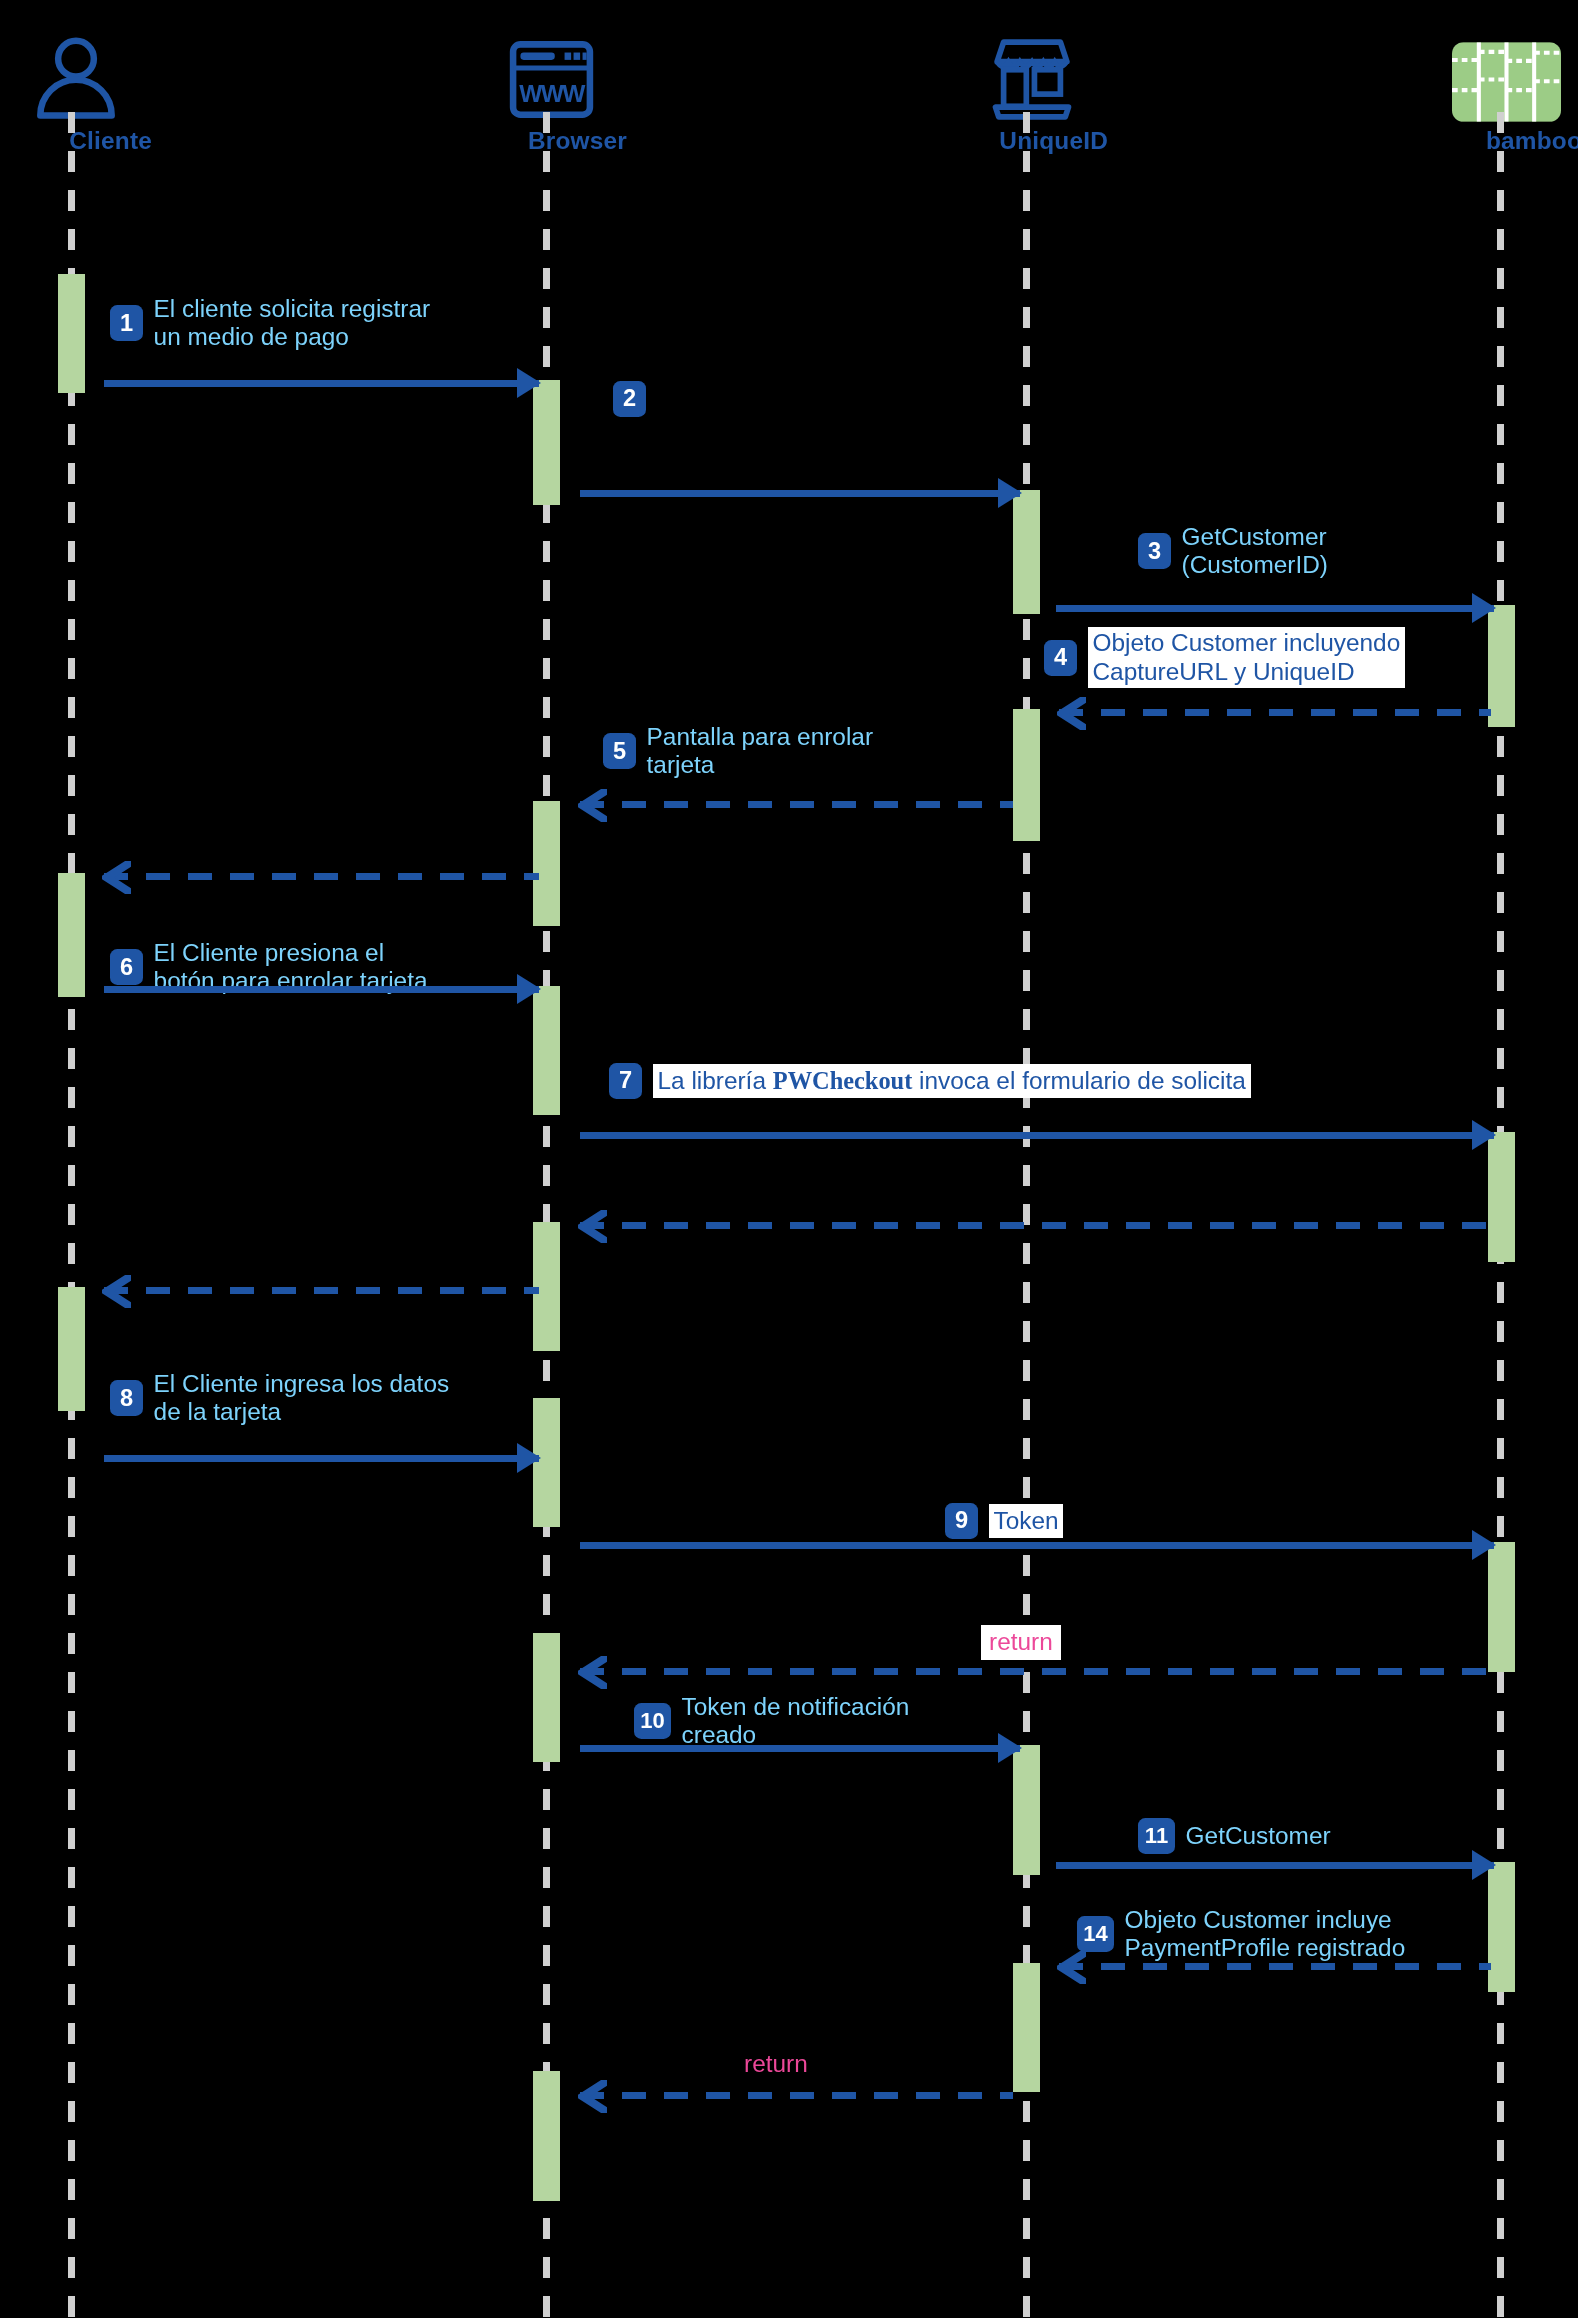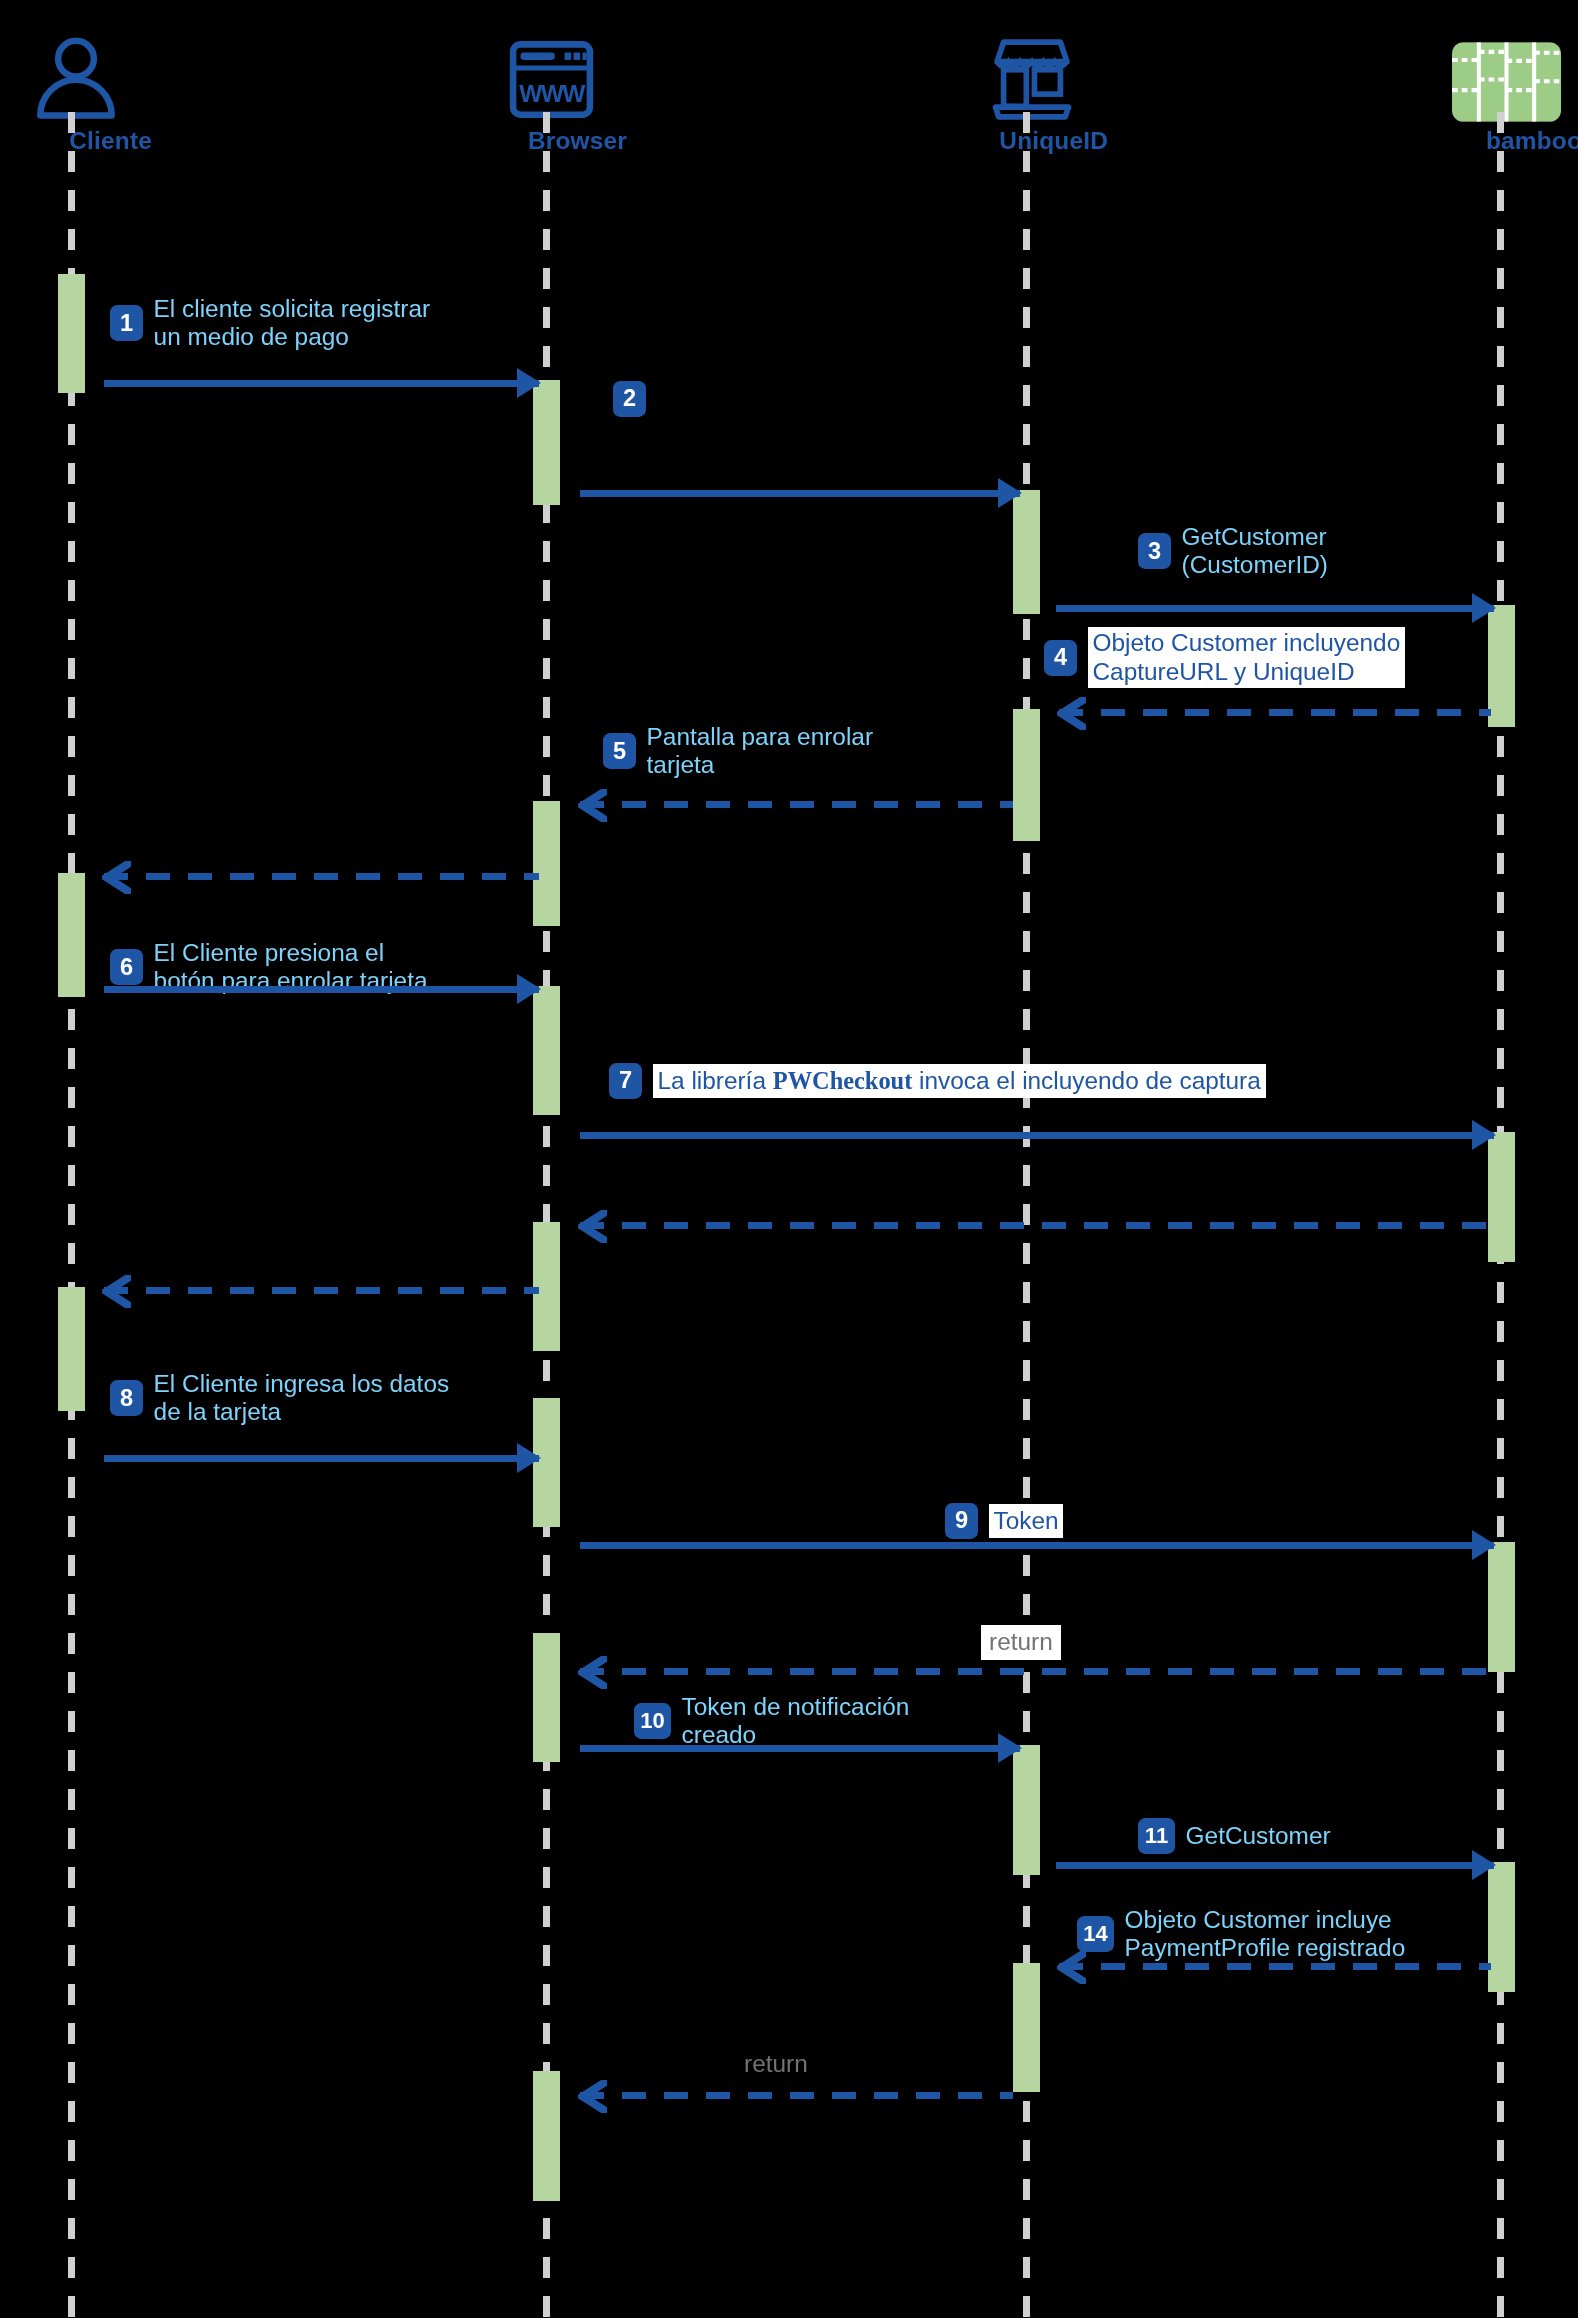--- a/index.html
+++ b/index.html
@@ -38,21 +38,21 @@
   .head.chev svg{display:block;}
 
   
   .lbl{position:absolute;display:flex;align-items:center;gap:10.6px;}
   .badge{flex:0 0 auto;width:33px;height:36px;border-radius:7.3px;background:#1f55a5;
          color:#fff;font-size:23.6px;font-weight:bold;display:flex;
          align-items:center;justify-content:center;line-height:1;}
   .badge.two{width:37px;font-size:22px;}
   .txt{color:#7dd3fc;font-size:24.4px;line-height:1.16;white-space:pre-line;}
   .txt.boxed{background:#ffffff;padding:2.4px 4.9px;color:#1f55a5;}
-  .plain{position:absolute;background:#fff;color:#737373;font-size:24.4px;
+  .plain{position:absolute;background:#fff;color:#ec4899;font-size:24.4px;
          padding:3.3px 8.1px;}
   .plain.nobg{background:transparent;}
   b{font-weight:bold;font-family:Liberation Serif, serif;}
 </style>
 </head>
 <body>
 
 <div class="stage">
 
   <div class="actor" style="left:0px;top:0px;width:152px;">
@@ -214,21 +214,21 @@
     <div class="txt">El Cliente presiona el
 botón para enrolar tarjeta</div>
   </div>
   <div class="msg" style="left:104px;top:986px;width:435px;">
     <div class="line"></div>
     <div class="head right"></div>
   </div>
 
   <div class="lbl" style="left:609px;top:1063px;">
     <div class="badge">7</div>
-    <div class="txt boxed"><span>La librería </span><b>PWCheckout</b><span> invoca el incluyendo de captura</span></div>
+    <div class="txt boxed"><span>La librería </span><b>PWCheckout</b><span> invoca el formulario de solicita</span></div>
   </div>
   <div class="msg" style="left:580px;top:1132px;width:914px;">
     <div class="line"></div>
     <div class="head right"></div>
   </div>
 
   <div class="msg dashed" style="left:580px;top:1222px;width:914px;">
     <div class="line"></div>
     <div class="head chev left">
       <svg width="29" height="33" viewBox="0 0 36 40">

